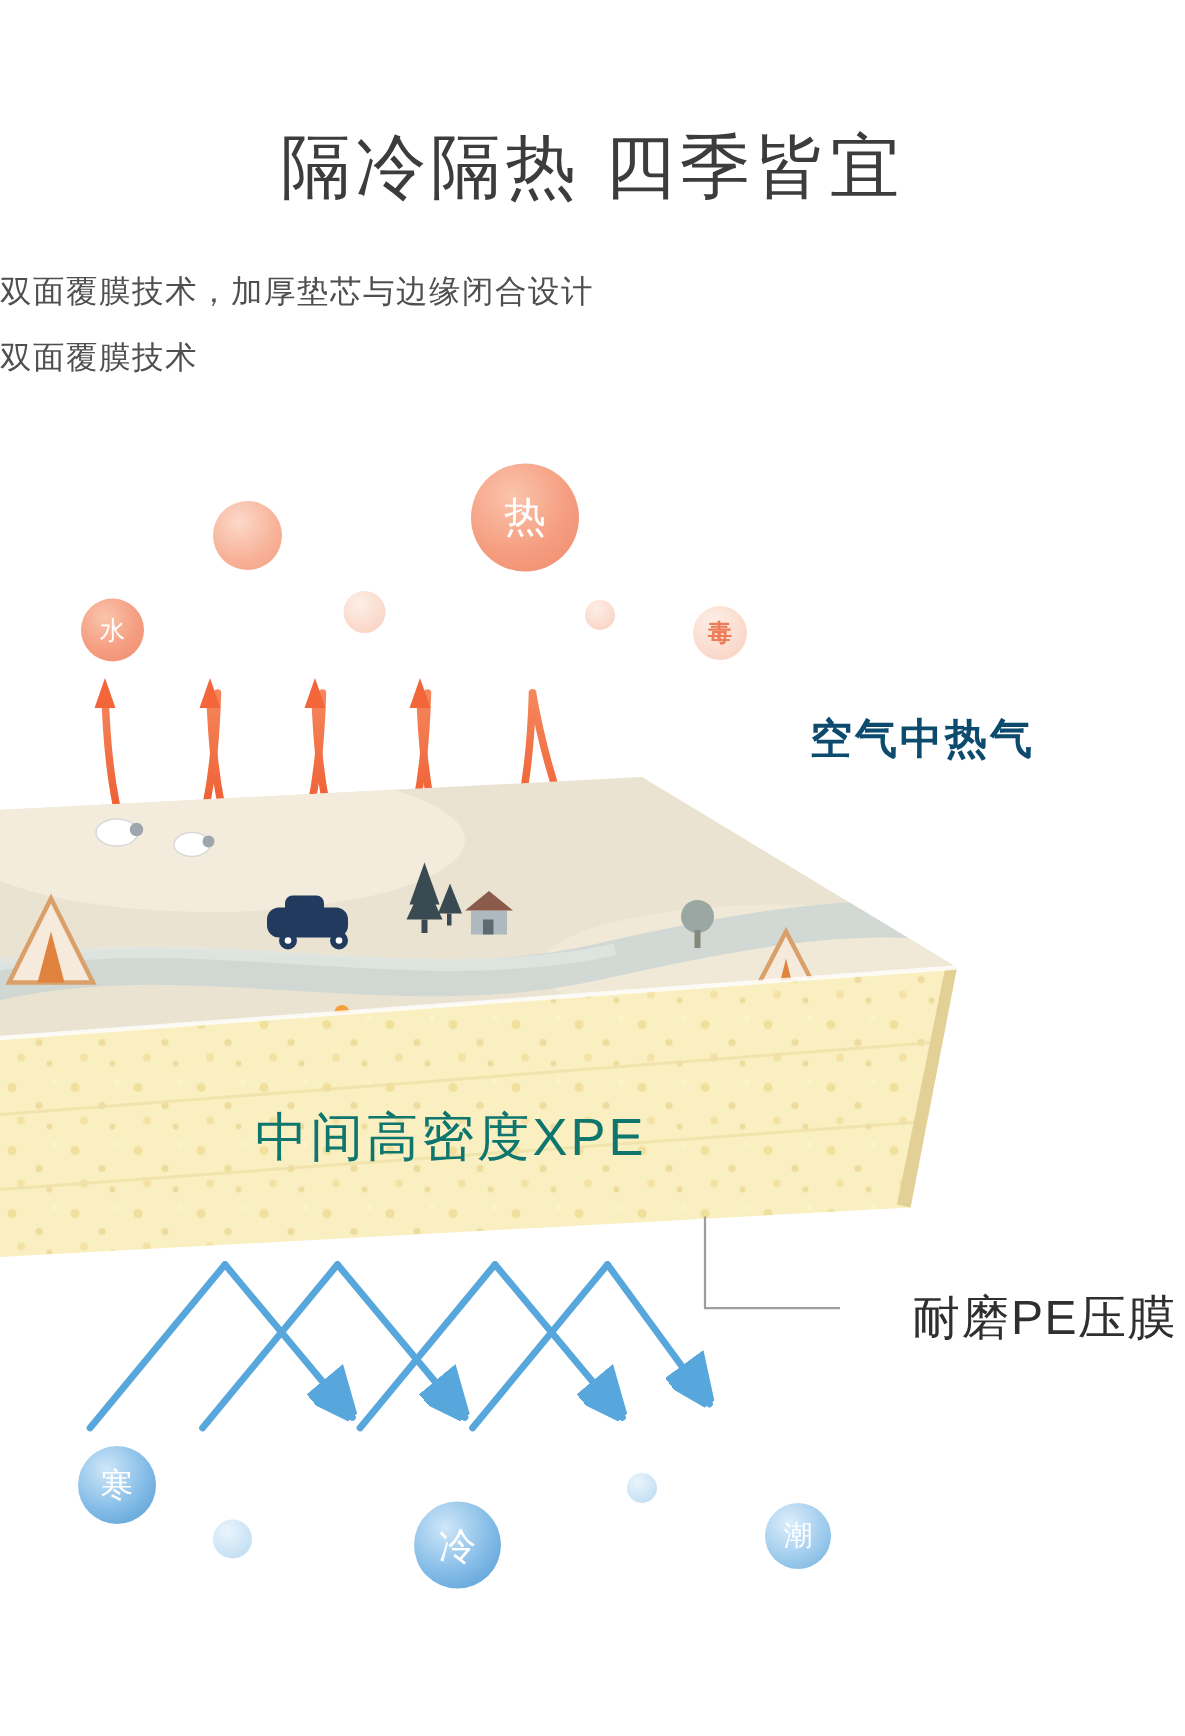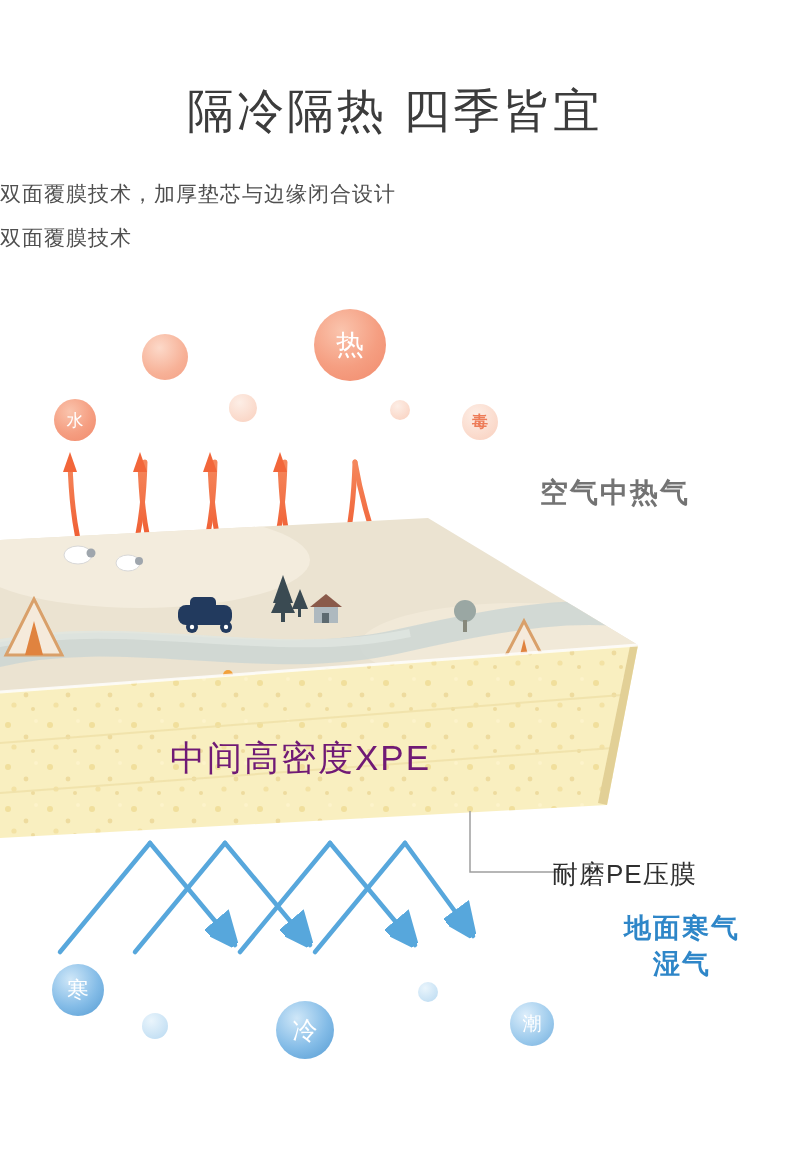--- a/index.html
+++ b/index.html
@@ -39,28 +39,28 @@
   .bb-mid{background:radial-gradient(circle at 36% 30%, #ddeefb, #9ccaec 60%, #74aedd);}
   .bb-light{background:radial-gradient(circle at 36% 30%, #eaf5fc, #b8d9f1);}
   .b-chill{left:52px;top:964px;width:52px;height:52px;font-size:22px;}
   .b-b1{left:142px;top:1013px;width:26px;height:26px;}
   .b-cold{left:276px;top:1001px;width:58px;height:58px;font-size:25px;}
   .b-b2{left:418px;top:982px;width:20px;height:20px;}
   .b-damp{left:510px;top:1002px;width:44px;height:44px;font-size:19px;}
 
   .heat-label{
     position:absolute;left:540px;top:474px;font-size:28px;font-weight:700;
-    color:#737373;letter-spacing:2px;
+    color:#0c4a6e;letter-spacing:2px;
   }
   .foam-label{
     position:absolute;left:170px;top:735px;font-size:35px;font-weight:500;
-    color:#701a75;letter-spacing:2px;
+    color:#0f766e;letter-spacing:2px;
   }
   .pe-label{
-    position:absolute;left:552px;top:857px;font-size:26px;font-weight:500;
+    position:absolute;left:608px;top:857px;font-size:32px;font-weight:500;
     color:#2f2f2f;letter-spacing:1px;
   }
   .cold-label{
     position:absolute;left:598px;top:910px;width:168px;text-align:center;
     font-size:27px;font-weight:700;color:#2e86c8;line-height:1.35;letter-spacing:2px;
   }
   svg{position:absolute;display:block;}
   .svg-heat{left:40px;top:440px;}
   .svg-mat{left:0;top:505px;}
   .svg-cold{left:40px;top:830px;}
@@ -198,24 +198,20 @@
       <path d="M95,122 L185,13"></path>
       <path d="M200,122 L290,13"></path>
       <path d="M275,122 L365,13"></path>
       <path d="M110,13 L195,115" marker-end="url(#barrow)"></path>
       <path d="M185,13 L270,115" marker-end="url(#barrow)"></path>
       <path d="M290,13 L375,115" marker-end="url(#barrow)"></path>
       <path d="M365,13 L433,106" marker-end="url(#barrow)"></path>
     </g>
   </svg>
 
-  <div class="cold-label">
-    <div>地面寒气</div>
-    <div>湿气</div>
-  </div>
 
   <div class="bubble bb-strong b-chill">寒</div>
   <div class="bubble bb-light b-b1"></div>
   <div class="bubble bb-strong b-cold">冷</div>
   <div class="bubble bb-light b-b2"></div>
   <div class="bubble bb-mid b-damp">潮</div>
 
 </div>
 
 </body></html>

